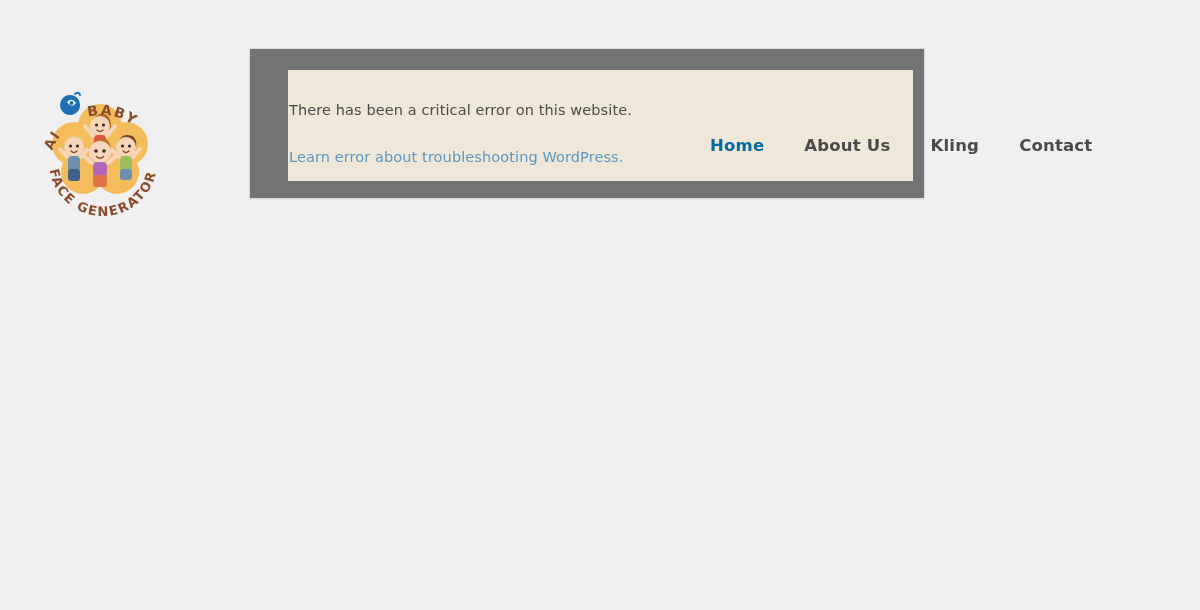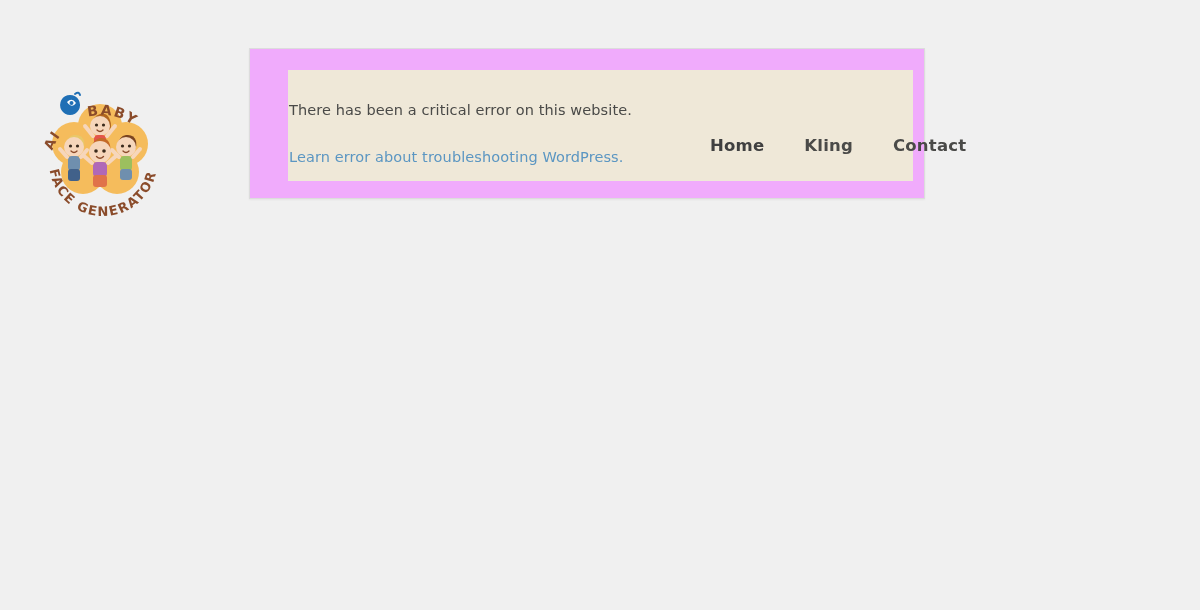--- a/index.html
+++ b/index.html
@@ -27,21 +27,21 @@
   }
   #site-logo svg { display: block; width: 135px; height: 135px; }
 
   
   #error-card {
     position: absolute;
     left: 249px;
     top: 48px;
     width: 676px;
     height: 151px;
-    background: #f0abfc;
+    background: #737373;
     border: 1px solid #dcdcdc;
     box-shadow: 0 1px 2px rgba(0,0,0,0.05);
   }
 
   
   #error-panel {
     position: absolute;
     left: 38px;
     top: 21px;
     width: 625px;
@@ -90,21 +90,21 @@
     color: #4a4a48;
     text-decoration: none;
     padding: 0 20px;
     letter-spacing: 0.2px;
     line-height: 30px;
     white-space: nowrap;
     cursor: pointer;
   }
 
   .nav-item.is-active {
-    color: #404040;
+    color: #0369a1;
   }
 </style>
 </head>
 <body>
 
 <div id="site-logo">
   <svg viewBox="0 0 135 135" xmlns="http://www.w3.org/2000/svg">
     <defs>
       <path id="arcTop" d="M 18 72 A 52 52 0 0 1 118 66" fill="none"></path>
       <path id="arcBottom" d="M 16 76 A 54 54 0 0 0 124 80" fill="none"></path>
@@ -192,15 +192,16 @@
       <p id="error-message">There has been a critical error on this website.</p>
       <div id="error-link-row">
         <a id="error-link" href="#">Learn error about troubleshooting WordPress.</a>
       </div>
     </div>
   </div>
 </div>
 
 <nav id="primary-nav">
   <a class="nav-item is-active" href="#">Home</a>
+  <a class="nav-item" href="#">About Us</a>
   <a class="nav-item" href="#">Kling</a>
   <a class="nav-item" href="#">Contact</a>
 </nav>
 
 </body></html>

